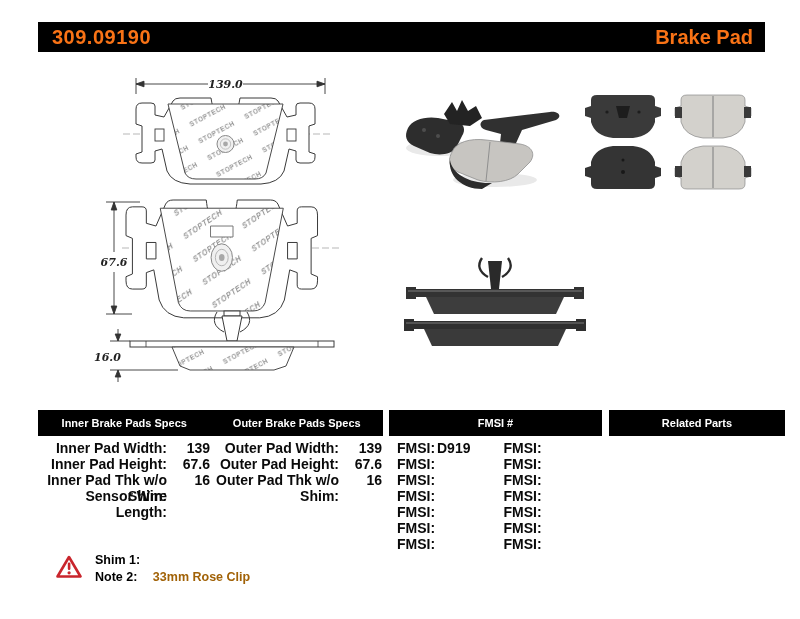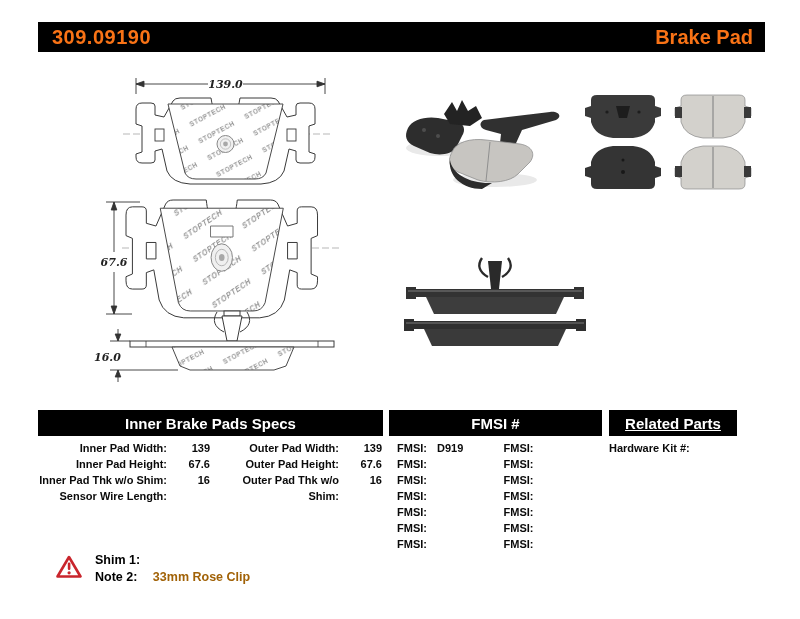--- a/index.html
+++ b/index.html
@@ -10,23 +10,23 @@
        color:#f97316;display:flex;align-items:center;justify-content:space-between;
        font-weight:bold;font-size:20px;}
   .hdr .pn{padding-left:14px;letter-spacing:.5px;}
   .hdr .ttl{padding-right:12px;}
   
   .blk{position:absolute;}
   svg text.dim{font-family:"DejaVu Serif",serif;font-style:italic;font-weight:bold;
        font-size:11px;fill:#222;}
   
   .tbar{position:absolute;top:410px;height:26px;background:#000;color:#fff;
-        display:flex;align-items:center;font-weight:bold;font-size:15px;}
+        display:flex;align-items:center;font-weight:bold;font-size:11px;}
   .tbar span{flex:1;text-align:center;}
-  .speccol{position:absolute;top:440px;font-size:11px;font-weight:bold;color:#0a0a0a;}
+  .speccol{position:absolute;top:440px;font-size:14px;font-weight:bold;color:#0a0a0a;}
   .spec-row{display:flex;height:16px;line-height:16px;}
   .spec-row .lbl{flex:1;text-align:right;}
   .spec-row .val{width:38px;text-align:right;padding-left:5px;}
   .fmsi-row{display:flex;height:16px;line-height:16px;}
   .fmsi-cell{width:50%;display:flex;justify-content:center;}
   .fmsi-cell .flbl{width:40px;padding-left:8px;}
   .fmsi-cell .fval{flex:1;}
   .rel-row{height:16px;line-height:16px;}
   
   .notes{position:absolute;left:95px;top:552px;font-size:12.5px;font-weight:bold;color:#000;}
@@ -219,25 +219,26 @@
         <rect x="180" y="66" width="10" height="12" fill="#2f2f2f"></rect>
         <rect x="8" y="68" width="182" height="8" fill="#2f2f2f"></rect>
         <rect x="10" y="69" width="178" height="2" fill="#545454"></rect>
         <path d="M28,76 L170,76 L162,93 L36,93 Z" fill="#3a3a3a"></path>
       </g>
     </svg>
   </div>
 
   <div class="tbar" style="left:38px;width:345px;">
     <span>Inner Brake Pads Specs</span>
+    <span>Outer Brake Pads Specs</span>
   </div>
   <div class="tbar" style="left:389px;width:213px;">
     <span>FMSI #</span>
   </div>
-  <div class="tbar" style="left:609px;width:128px;text-decoration:underline;">
+  <div class="tbar" style="left:609px;width:176px;">
     <span>Related Parts</span>
   </div>
 
   <div class="speccol" style="left:38px;width:172px;">
     <div class="spec-row">
       <span class="lbl">Inner Pad Width:</span>
       <span class="val">139</span>
     </div>
     <div class="spec-row">
       <span class="lbl">Inner Pad Height:</span>
@@ -334,26 +335,20 @@
           <span class="flbl">FMSI:</span>
           <span class="fval"></span>
         </span>
       <span class="fmsi-cell">
           <span class="flbl">FMSI:</span>
           <span class="fval"></span>
         </span>
     </div>
   </div>
 
-  <div class="speccol" style="left:609px;width:156px;">
-    <div class="rel-row">
-      <span>Hardware Kit #:</span>
-      <span></span>
-    </div>
-  </div>
 
   <div class="warn">
     <svg width="26" height="24" viewBox="0 0 26 24">
       <path d="M13,2 L24.5,21.5 L1.5,21.5 Z" fill="#ffffff" stroke="#c9252c" stroke-width="2.6" stroke-linejoin="round"></path>
       <rect x="11.8" y="7.5" width="2.6" height="7.5" rx="1.2" fill="#c9252c"></rect>
       <circle cx="13.1" cy="17.8" r="1.6" fill="#c9252c"></circle>
     </svg>
   </div>
   <div class="notes">
     <div class="note-line">

